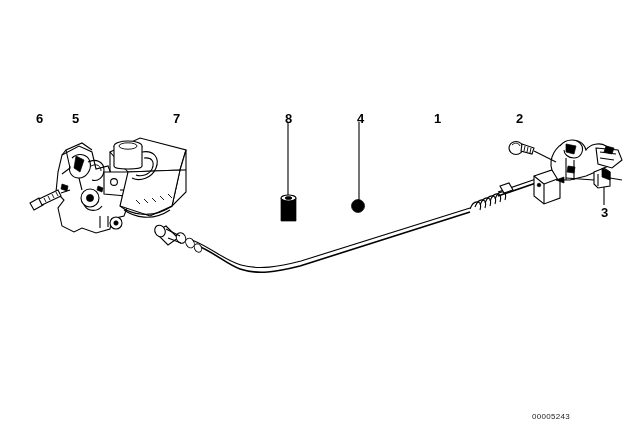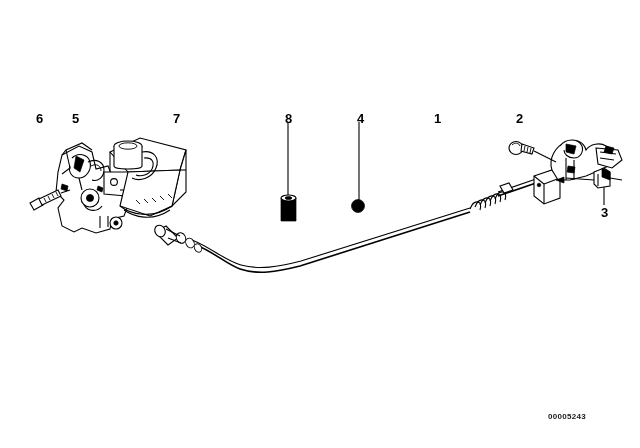--- a/index.html
+++ b/index.html
@@ -234,15 +234,15 @@
 
   <div class="callout" style="left:36px;  top:112px;">6</div>
   <div class="callout" style="left:72px;  top:112px;">5</div>
   <div class="callout" style="left:173px; top:112px;">7</div>
   <div class="callout" style="left:285px; top:112px;">8</div>
   <div class="callout" style="left:357px; top:112px;">4</div>
   <div class="callout" style="left:434px; top:112px;">1</div>
   <div class="callout" style="left:516px; top:112px;">2</div>
   <div class="callout" style="left:601px; top:206px;">3</div>
 
-  <div class="diagram-id" style="left:548px; top:412px;font-weight:bold;">00005243</div>
+  <div class="diagram-id" style="left:532px; top:412px;">00005243</div>
 
 </div>
 
 </body></html>

